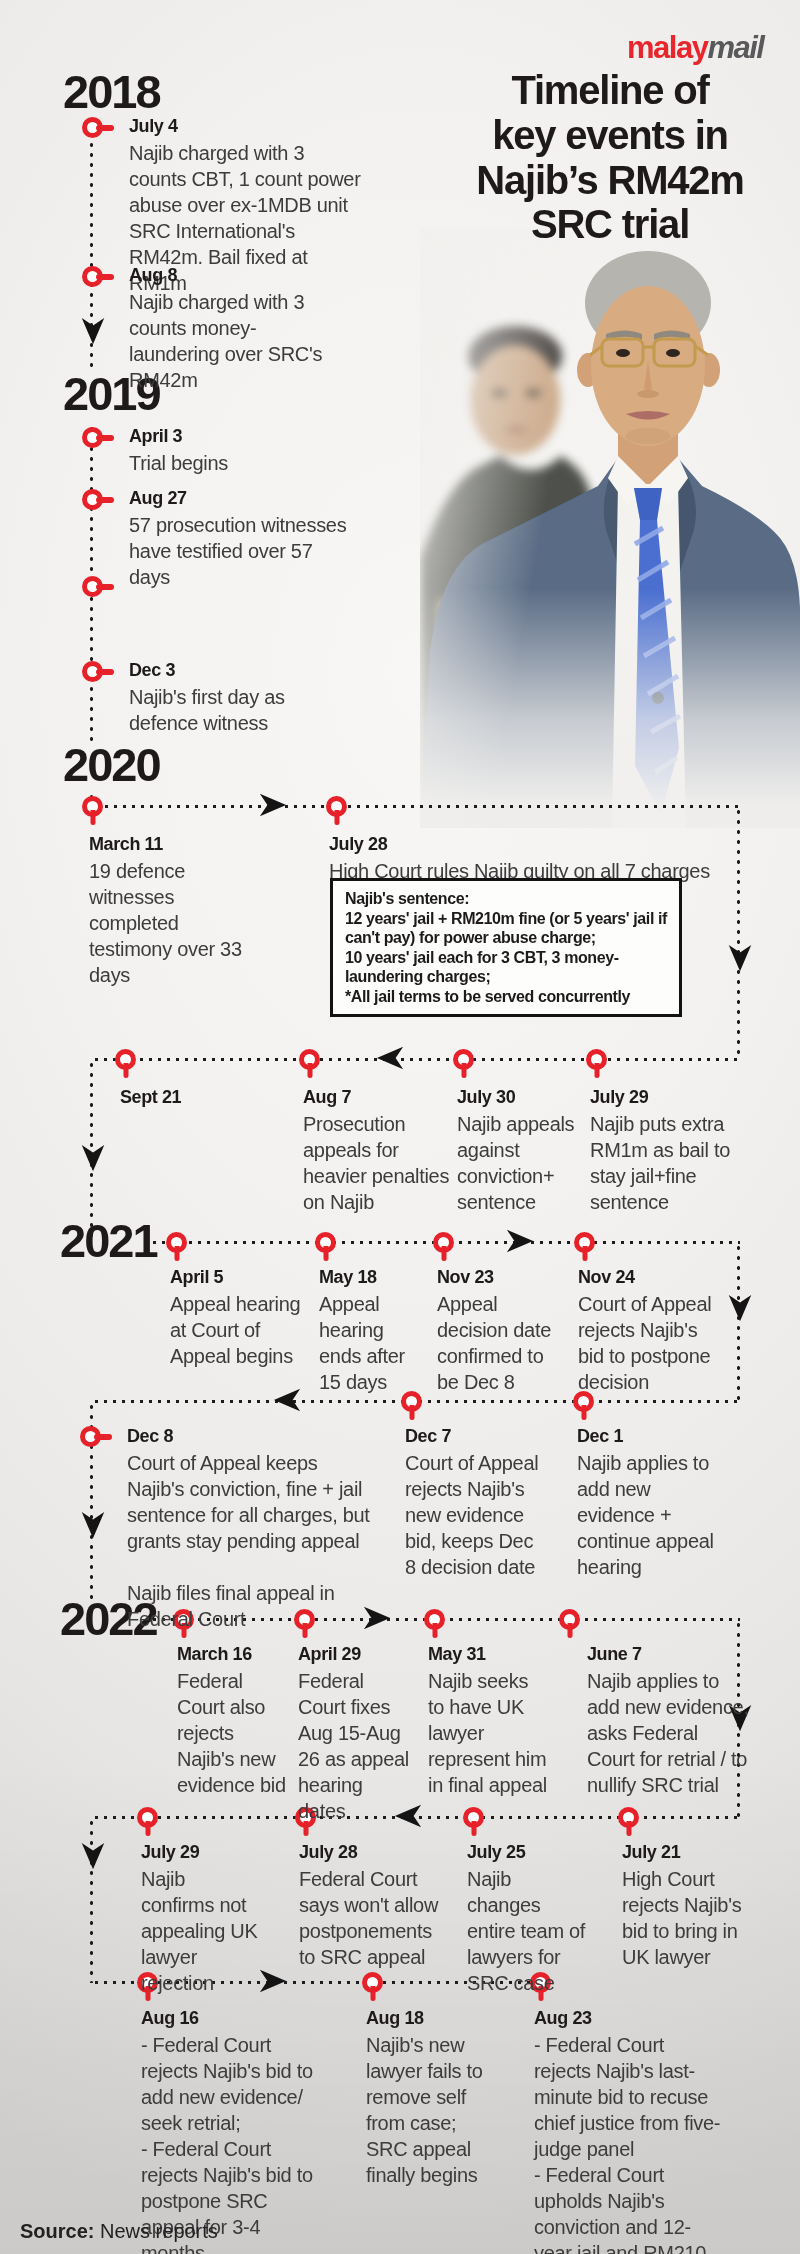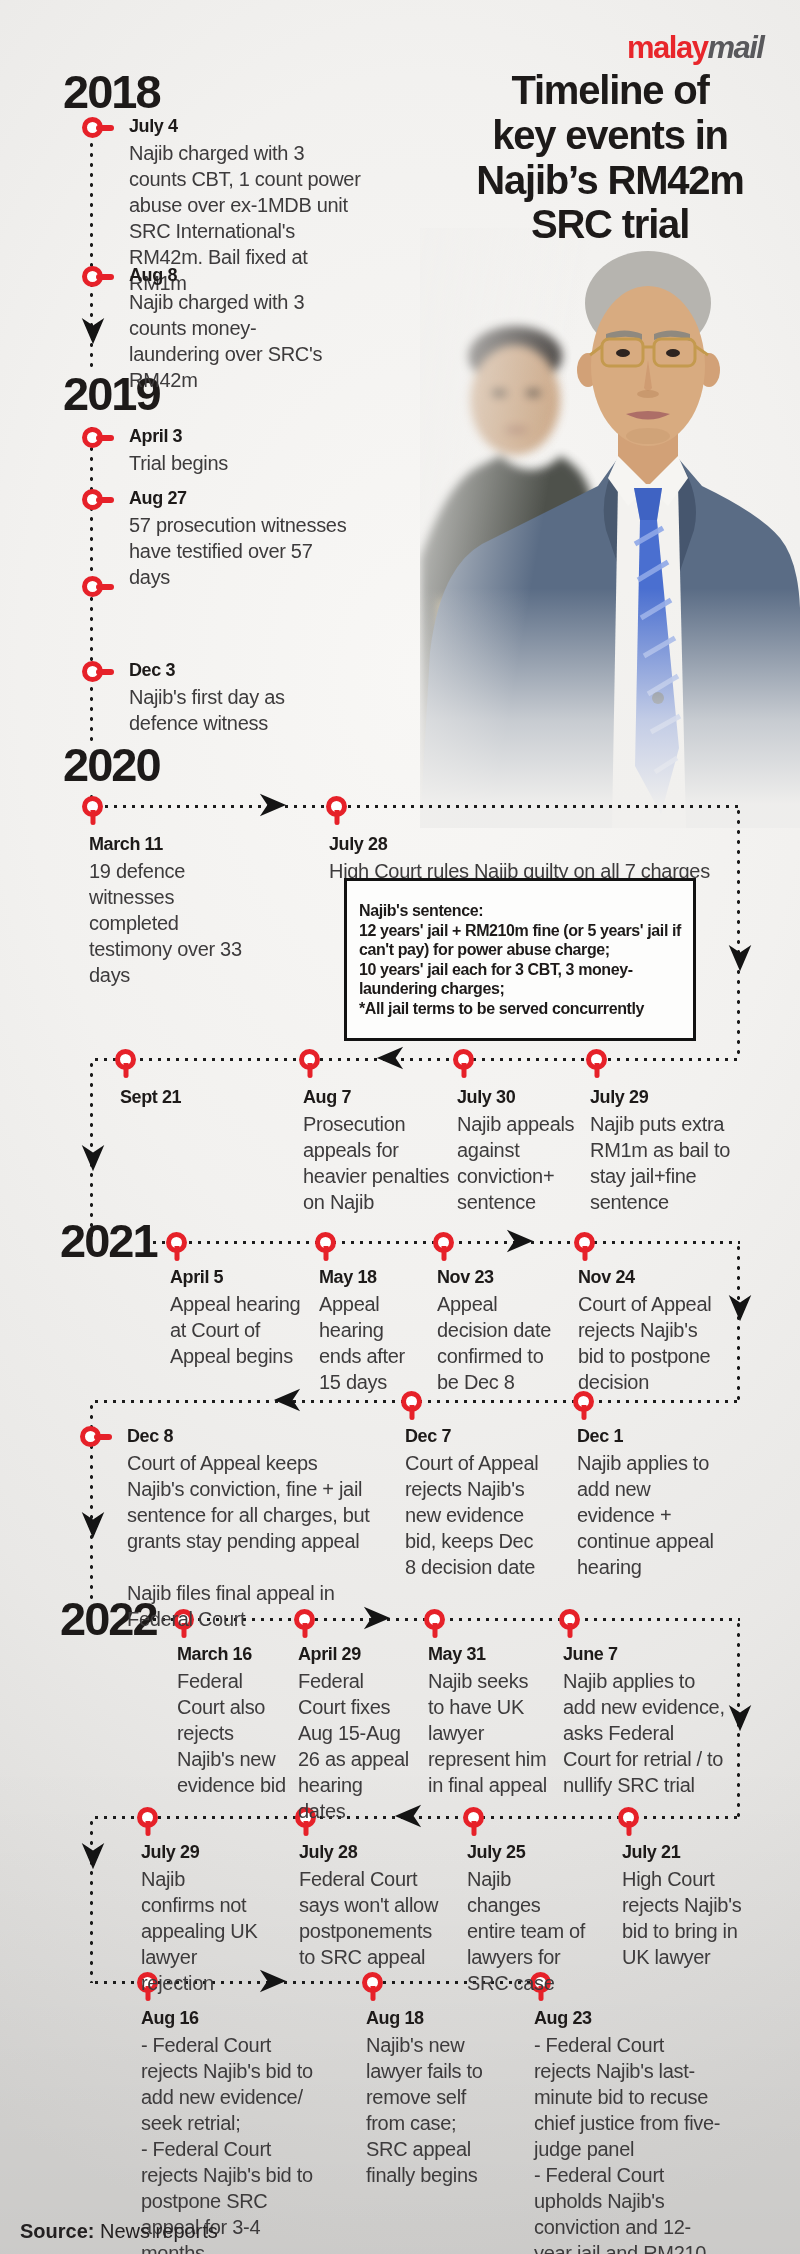--- a/index.html
+++ b/index.html
@@ -30,22 +30,22 @@
   .pin .bar{position:absolute;left:9px;top:50%;transform:translateY(-50%);width:18px;height:6px;
     background:#e62129;border-radius:3px;}
   .arr{position:absolute;width:30px;height:26px;z-index:5;}
   .arr svg{display:block;width:100%;height:100%;}
   .arr.left{transform:scaleX(-1);}
   .arr.down{transform:rotate(90deg);}
   .evt{position:absolute;z-index:6;}
   .evt .date{font-size:18px;font-weight:bold;color:#1d1a19;letter-spacing:-0.4px;}
   .evt .body{font-size:20px;color:#3d3b3c;line-height:1.3;margin-top:3px;
     white-space:pre-line;letter-spacing:-0.3px;}
-  .sentence-box{position:absolute;left:344px;top:878px;width:352px;box-sizing:border-box;
-    border:3.5px solid #121212;background:#fdfdfc;padding:20px 12px;z-index:6;
+  .sentence-box{position:absolute;left:330px;top:878px;width:352px;box-sizing:border-box;
+    border:3.5px solid #121212;background:#fdfdfc;padding:8px 12px;z-index:6;
     font-size:16px;font-weight:bold;line-height:1.22;color:#1d1a19;letter-spacing:-0.4px;
     white-space:pre-line;}
   .source{position:absolute;left:20px;top:2220px;font-size:20px;color:#232021;z-index:6;}
   .source .lbl{font-weight:bold;}
   .photo{position:absolute;left:420px;top:228px;width:380px;height:600px;z-index:1;}
   .photo svg{display:block;width:100%;height:100%;}
   .blur5{filter:blur(5px);opacity:.85;}
   .fade{position:absolute;inset:0;z-index:2;pointer-events:none;}
   .fade.left-fade{background:linear-gradient(100deg, rgba(241,240,238,.96) 0%, rgba(241,240,238,.55) 15%, rgba(241,240,238,0) 36%);}
   .fade.bottom-fade{background:linear-gradient(to bottom, rgba(241,240,238,0) 60%, rgba(241,240,238,.72) 82%, rgba(241,240,238,.98) 96%);}
@@ -397,21 +397,21 @@
     <div class="body">Federal Court also rejects Najib's new evidence bid</div>
   </div>
   <div class="evt" style="left:298px;top:1644px;width:112px">
     <div class="date">April 29</div>
     <div class="body">Federal Court fixes Aug 15-Aug 26 as appeal hearing dates</div>
   </div>
   <div class="evt" style="left:428px;top:1644px;width:120px">
     <div class="date">May 31</div>
     <div class="body">Najib seeks to have UK lawyer represent him in final appeal</div>
   </div>
-  <div class="evt" style="left:563px;top:1644px;width:162px">
+  <div class="evt" style="left:587px;top:1644px;width:162px">
     <div class="date">June 7</div>
     <div class="body">Najib applies to add new evidence, asks Federal Court for retrial / to nullify SRC trial</div>
   </div>
 
   <div class="evt" style="left:141px;top:1842px;width:122px">
     <div class="date">July 29</div>
     <div class="body">Najib confirms not appealing UK lawyer rejection</div>
   </div>
   <div class="evt" style="left:299px;top:1842px;width:142px">
     <div class="date">July 28</div>

